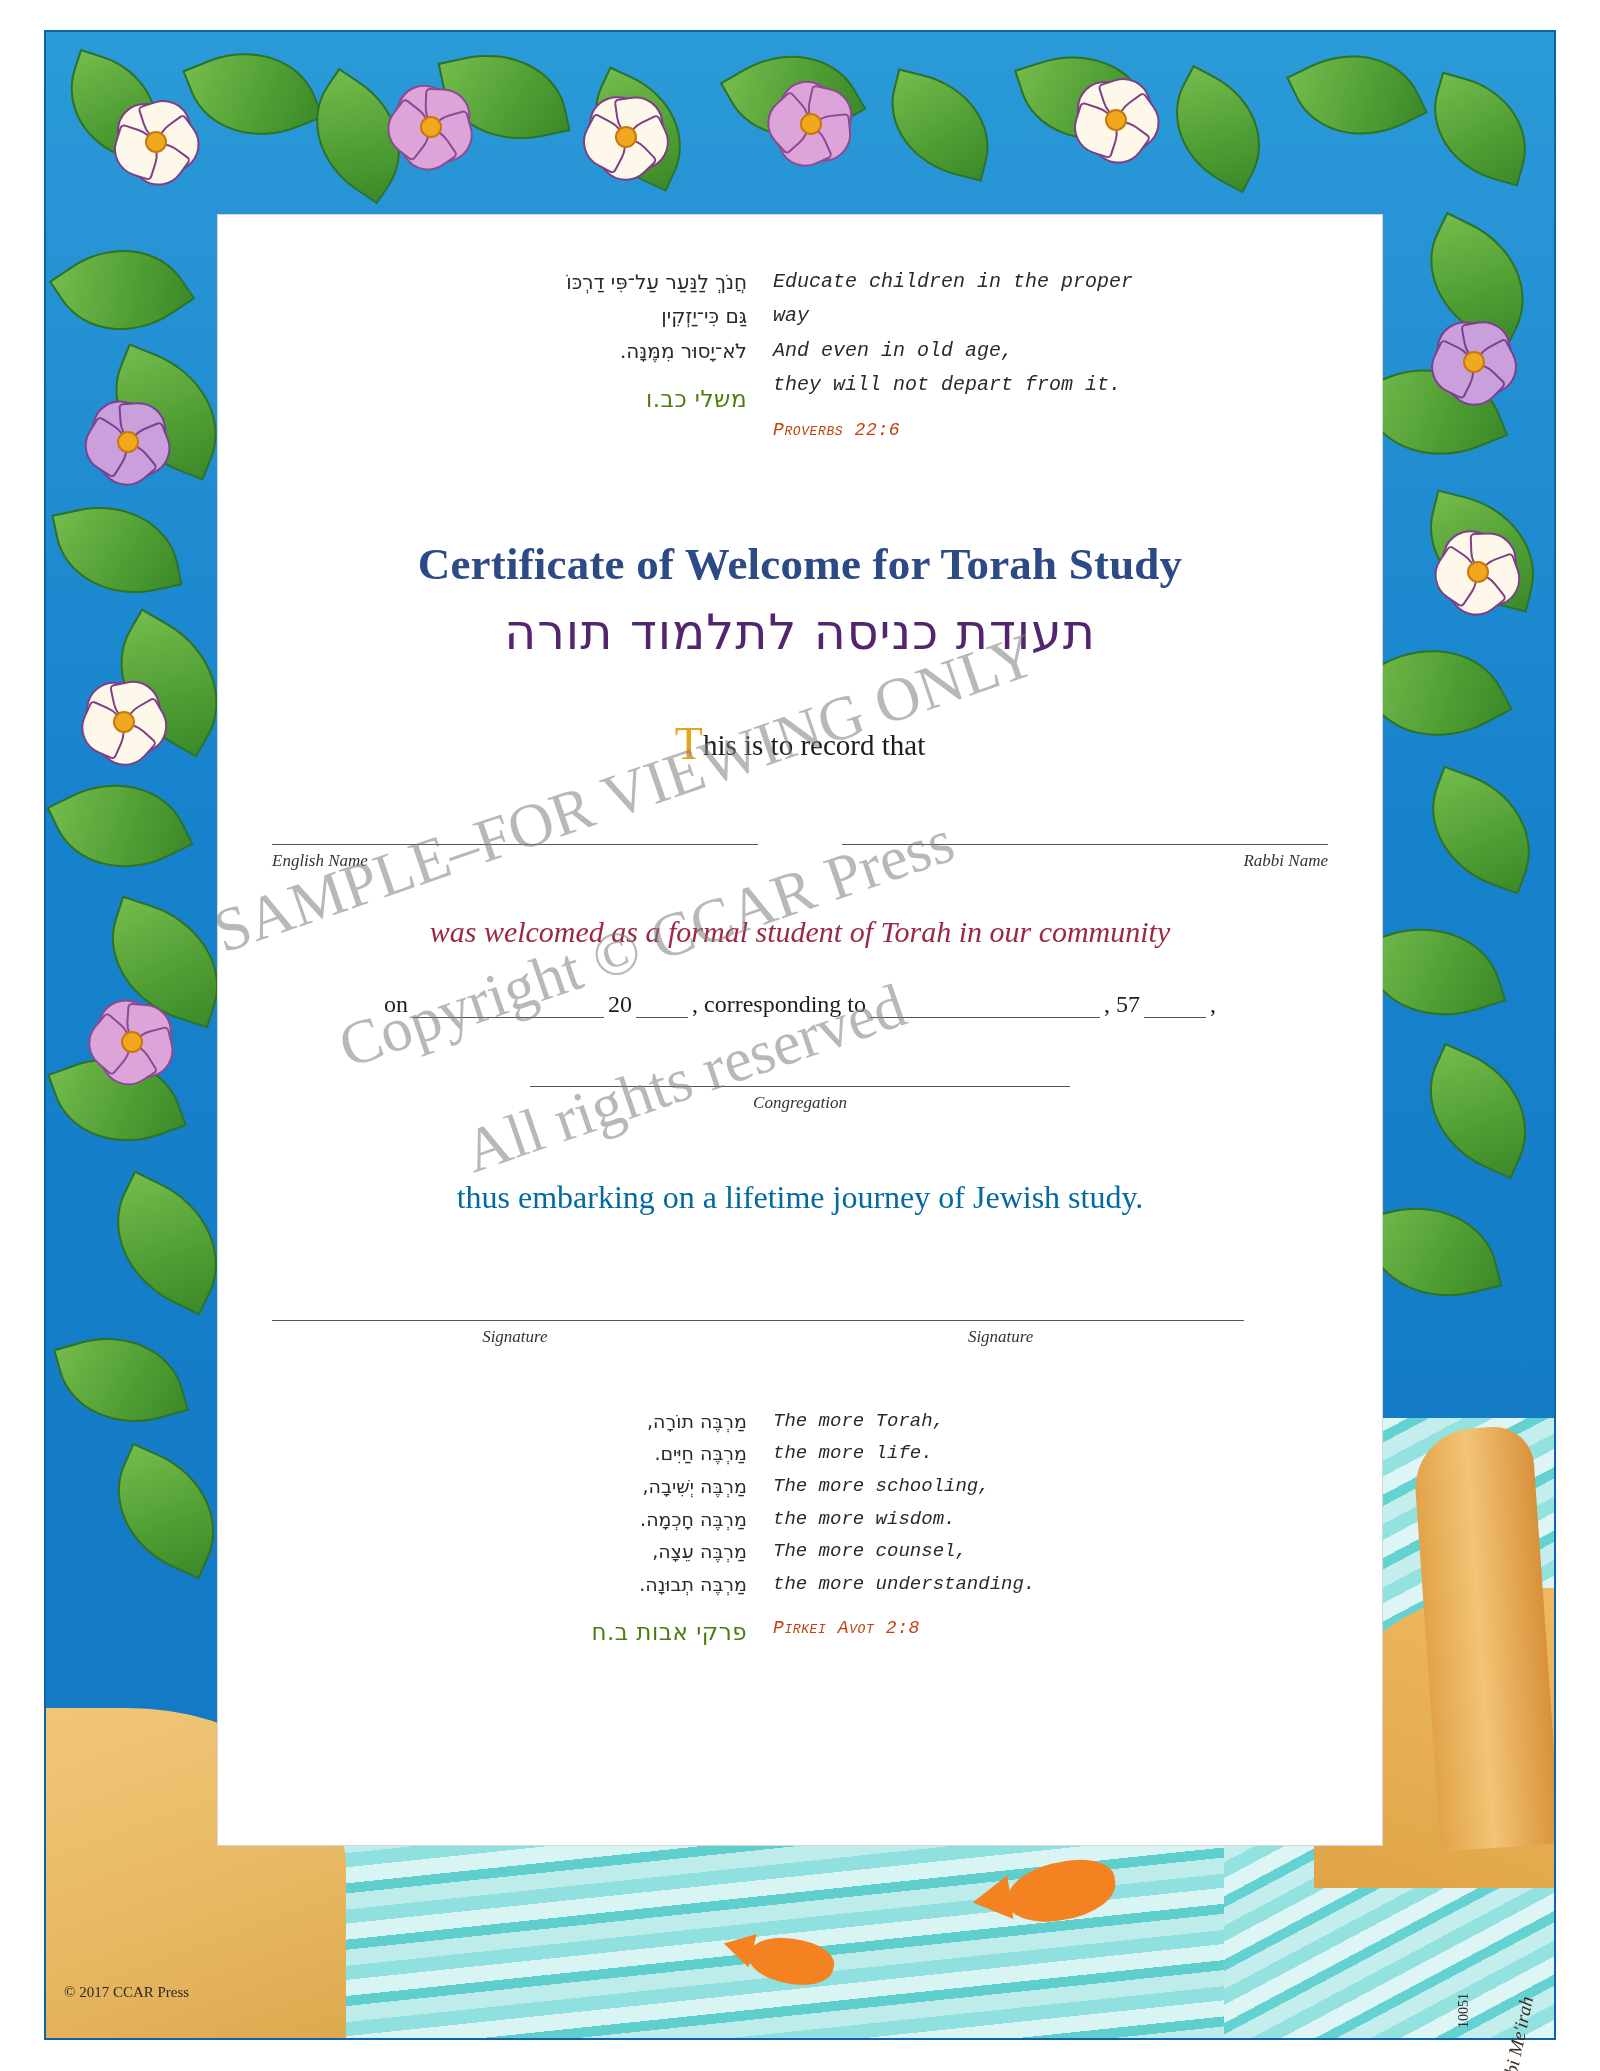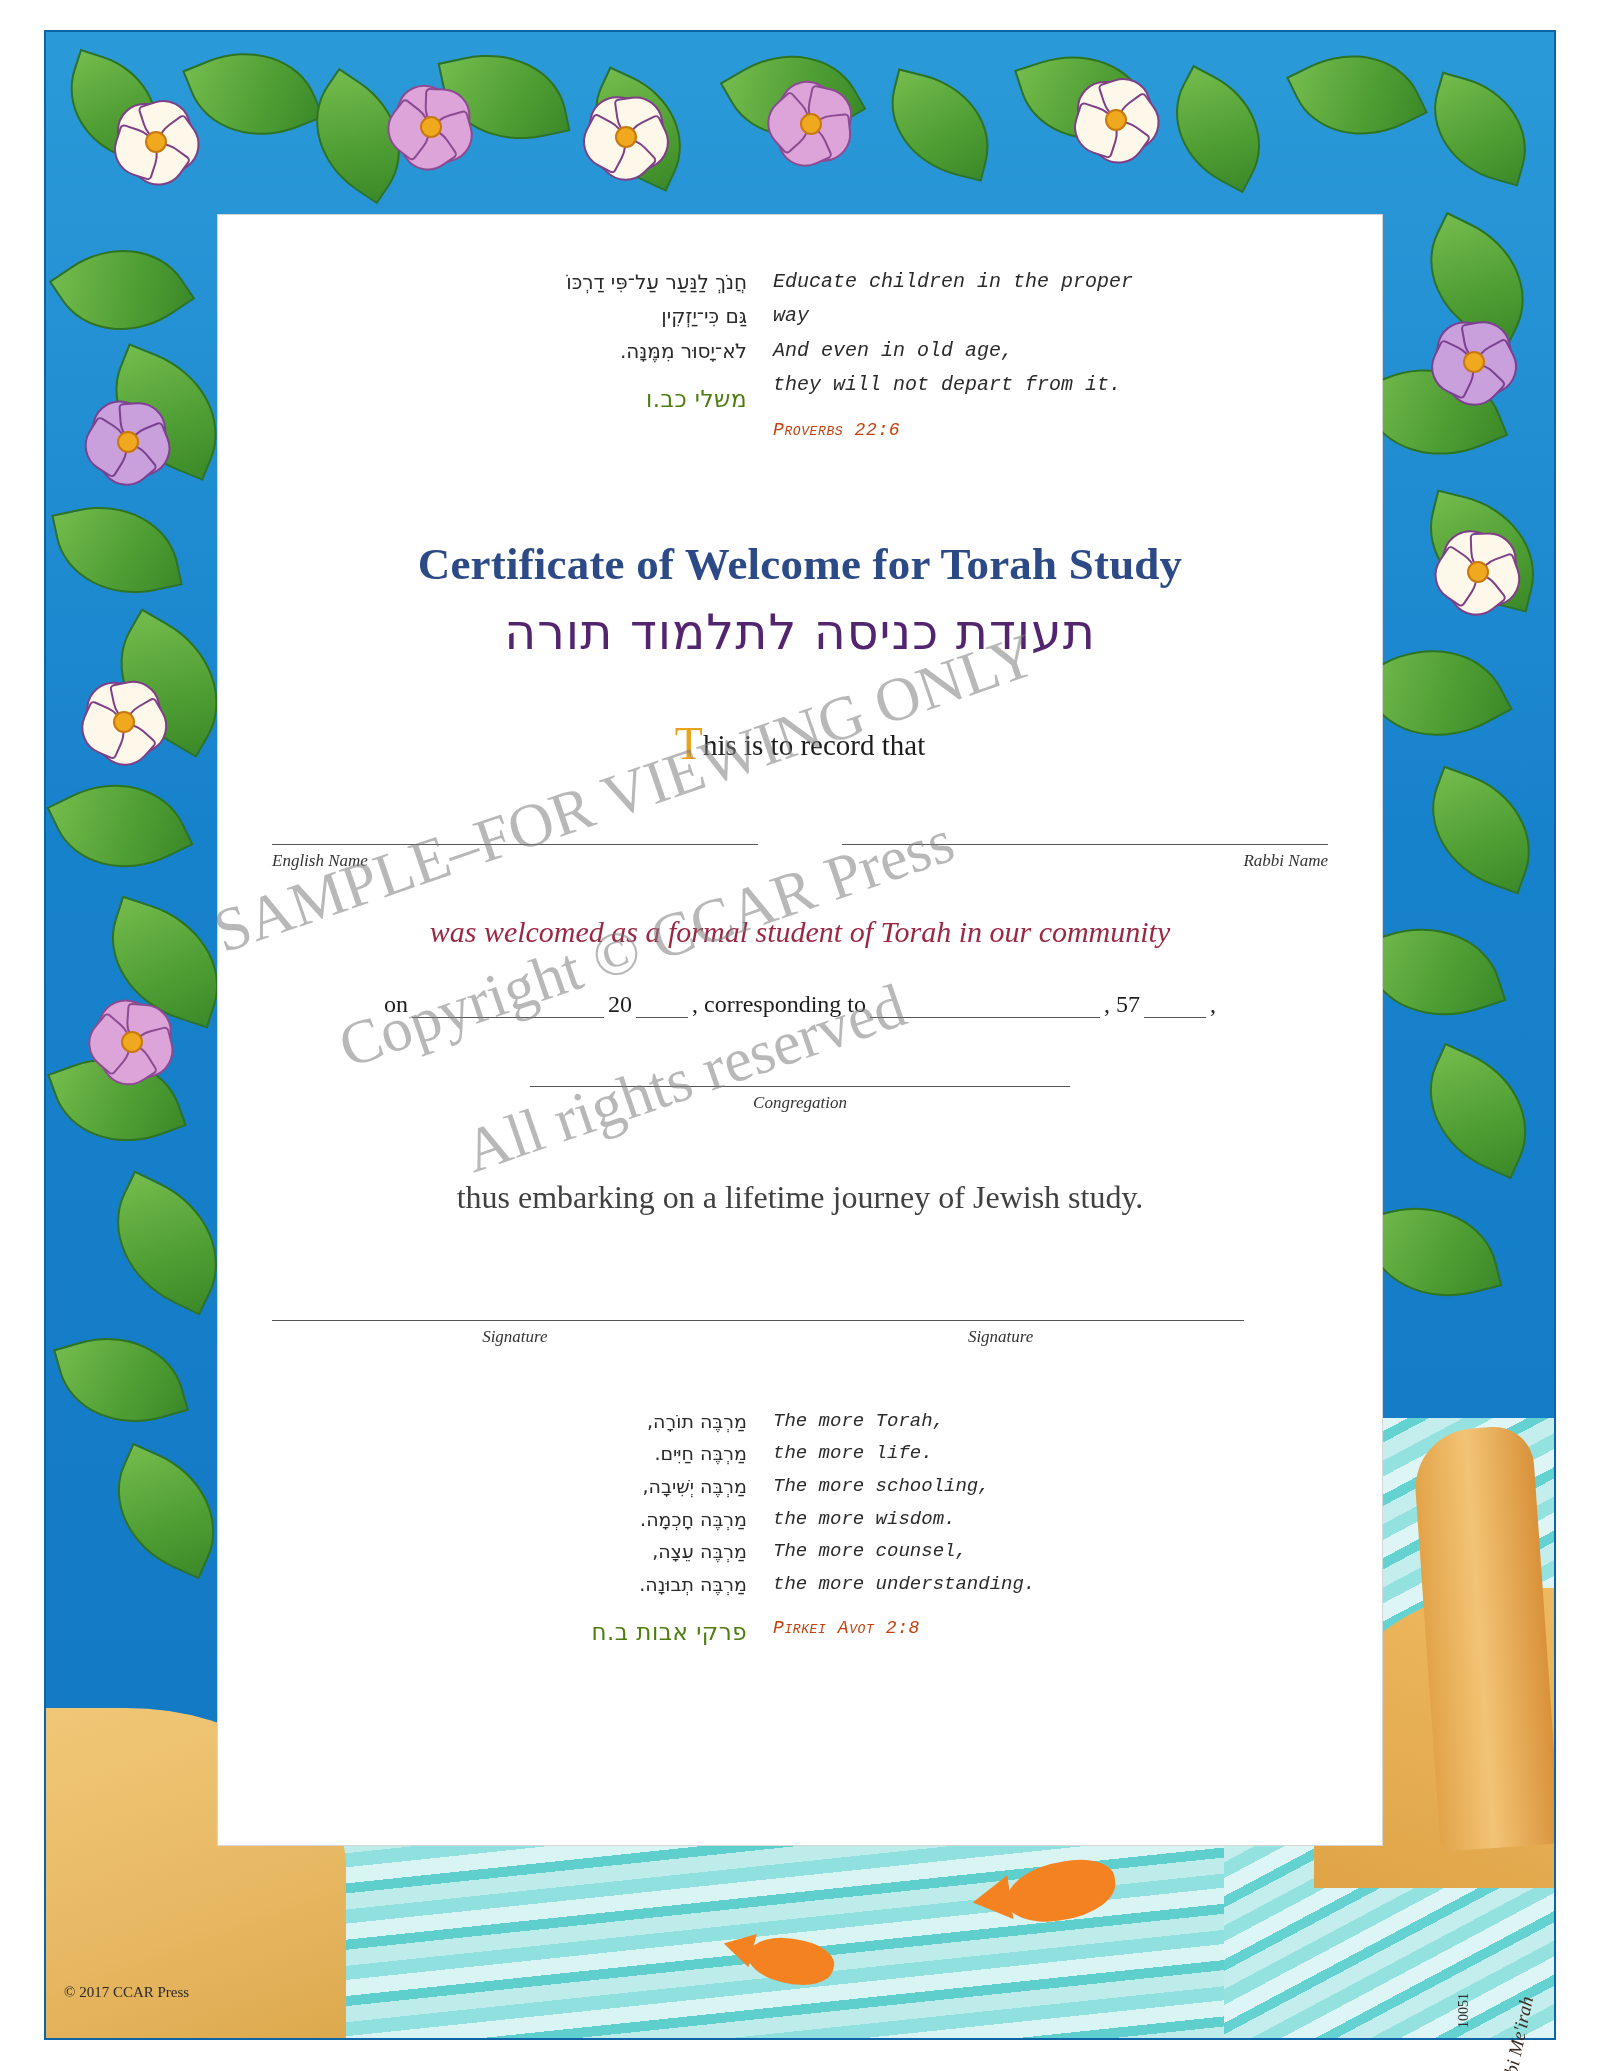--- a/index.html
+++ b/index.html
@@ -299,21 +299,21 @@
   }
   .centered-field .cap {
     font-style: italic;
     font-size: 17px;
     color: #333;
     margin-top: 6px;
   }
 
   .embark {
     text-align: center;
-    color: #404040;
+    color: #0369a1;
     font-size: 32px;
     margin-top: 66px;
   }
 
   .signatures {
     display: flex;
     justify-content: flex-start;
     margin-top: 78px;
     padding: 0 10px;
   }

